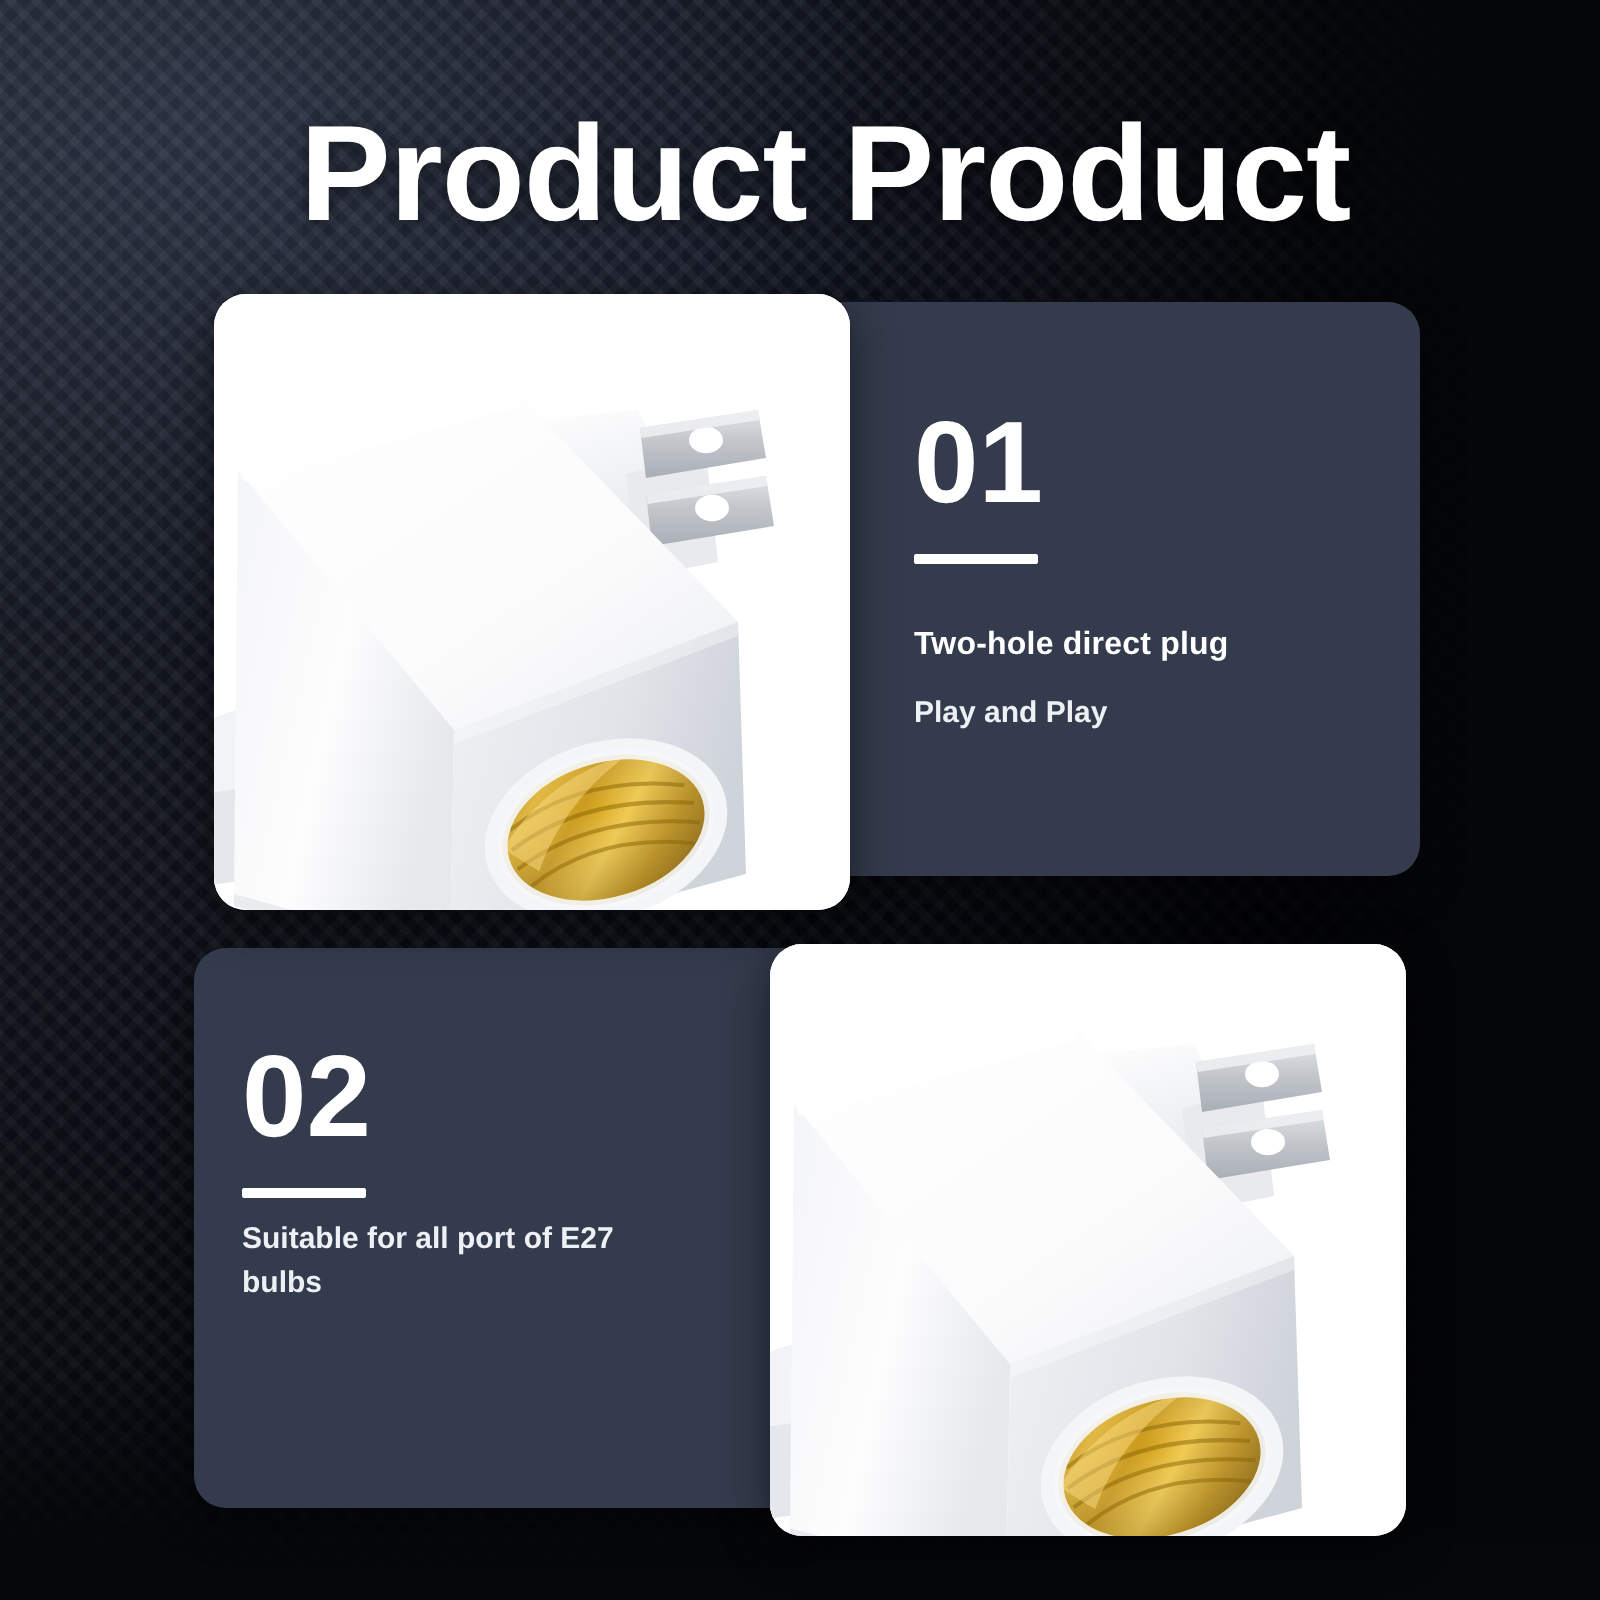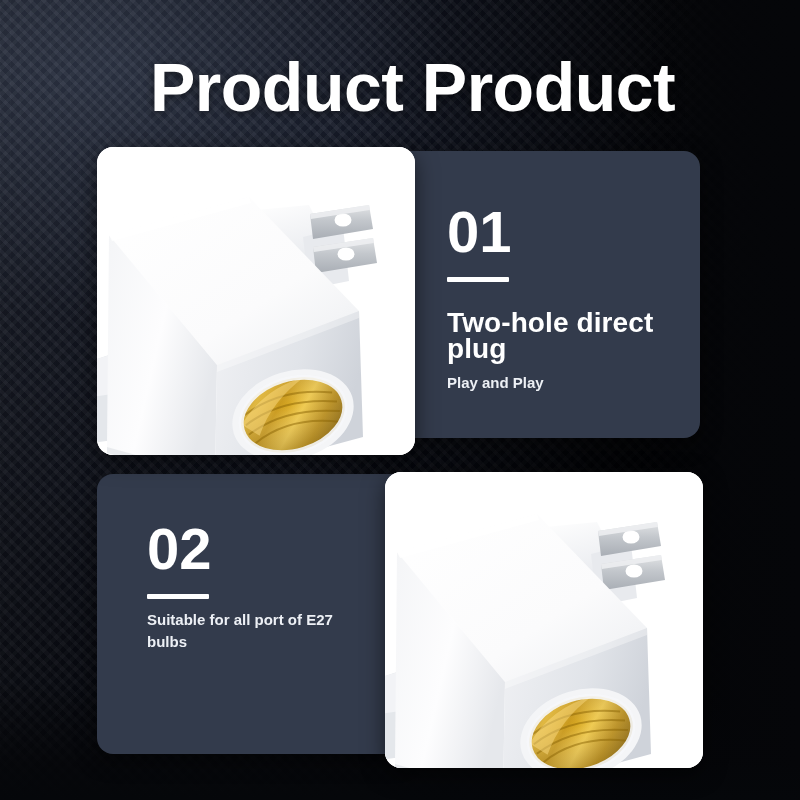--- a/index.html
+++ b/index.html
@@ -42,47 +42,47 @@
   .title{
     position:absolute;left:150px;top:50px;
     font-size:68px;line-height:74px;font-weight:700;
     color:#ffffff;letter-spacing:-0.5px;
     text-shadow:0 2px 10px rgba(0,0,0,.55);
     white-space:nowrap;
   }
 
   
   .row{position:absolute;display:flex;}
-  #row1{left:97px;top:147px;width:603px;height:308px;}
+  #row1{left:107px;top:147px;width:603px;height:308px;}
   #row2{left:97px;top:472px;width:606px;height:296px;}
 
   .photo{
     position:relative;background:#ffffff;overflow:hidden;
     box-shadow:0 6px 22px rgba(0,0,0,.55);
   }
   #row1 .photo{width:318px;height:308px;border-radius:16px;z-index:2;}
   #row2 .photo{width:318px;height:296px;border-radius:16px;z-index:2;}
 
   .panel{
     position:relative;background:#333b4c;
     box-sizing:border-box;
     box-shadow:0 6px 20px rgba(0,0,0,.5);
   }
   #row1 .panel{
     width:301px;height:287px;margin-left:-16px;margin-top:4px;
     border-radius:0 16px 16px 0;padding:54px 0 0 48px;z-index:1;
   }
   #row2 .panel{
     width:304px;height:280px;margin-right:-16px;margin-top:2px;
-    border-radius:16px 0 0 16px;padding:48px 0 0 50px;z-index:1;
+    border-radius:16px 0 0 16px;padding:48px 0 0 24px;z-index:1;
   }
 
   .num{font-size:58px;line-height:54px;font-weight:700;color:#fff;letter-spacing:0px;}
   .rule{width:62px;height:5px;background:#fff;border-radius:1px;margin:18px 0 0 0;}
-  .head{font-size:28px;line-height:26px;font-weight:700;color:#fff;margin-top:28px;letter-spacing:.1px;}
+  .head{font-size:16px;line-height:26px;font-weight:700;color:#fff;margin-top:28px;letter-spacing:.1px;}
   .sub{font-size:15px;line-height:22px;font-weight:600;color:#edf0f5;margin-top:10px;max-width:210px;}
 
   
   .prod{position:absolute;inset:0;}
   .prod svg{display:block;width:100%;height:100%;}
 </style>
 </head>
 <body>
 
 <div class="stage">

